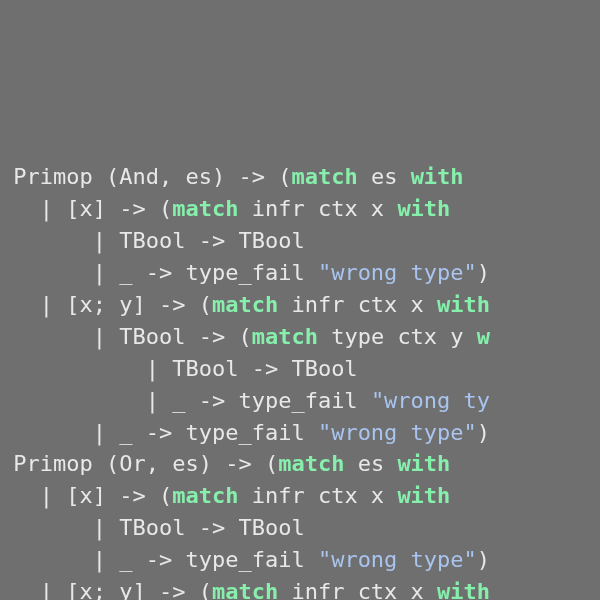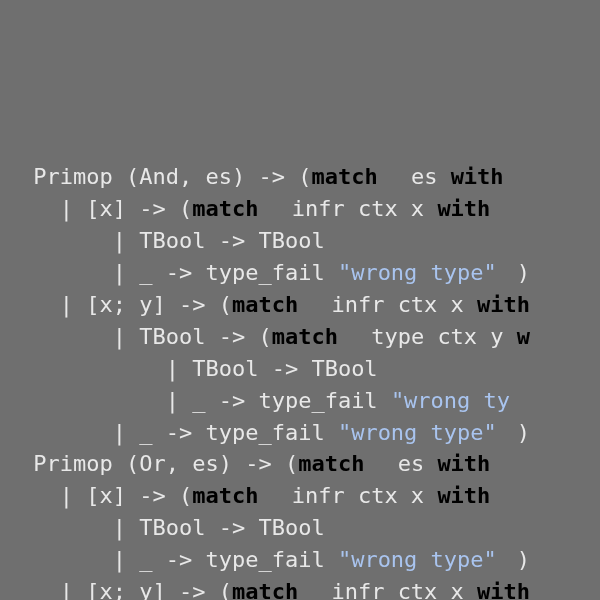--- a/index.html
+++ b/index.html
@@ -10,23 +10,23 @@
     line-height: 1.45;
     color: #e8e8e8;
     white-space: pre;
     overflow: hidden;
     width: 600px;
     height: 600px;
     padding: 2px 0 0 0;
     position: relative;
   }
   .code { position: relative; }
-  .kw { color: #000000; font-weight: bold; }
+  .kw { color: #86efac; font-weight: bold; }
   .str { color: #a9c4ef; }
-  .txt { color: #e8e8e8; margin-left: 20px; }
+  .txt { color: #e8e8e8; }
 </style>
 </head>
 <body>
 
 
 
 <div class="code">
 <span class="txt"> Primop (And, es) -&gt; (</span><span class="kw">match</span><span class="txt"> es </span><span class="kw">with</span>
 <span class="txt">   | [x] -&gt; (</span><span class="kw">match</span><span class="txt"> infr ctx x </span><span class="kw">with</span>
 <span class="txt">       | TBool -&gt; TBool</span>

